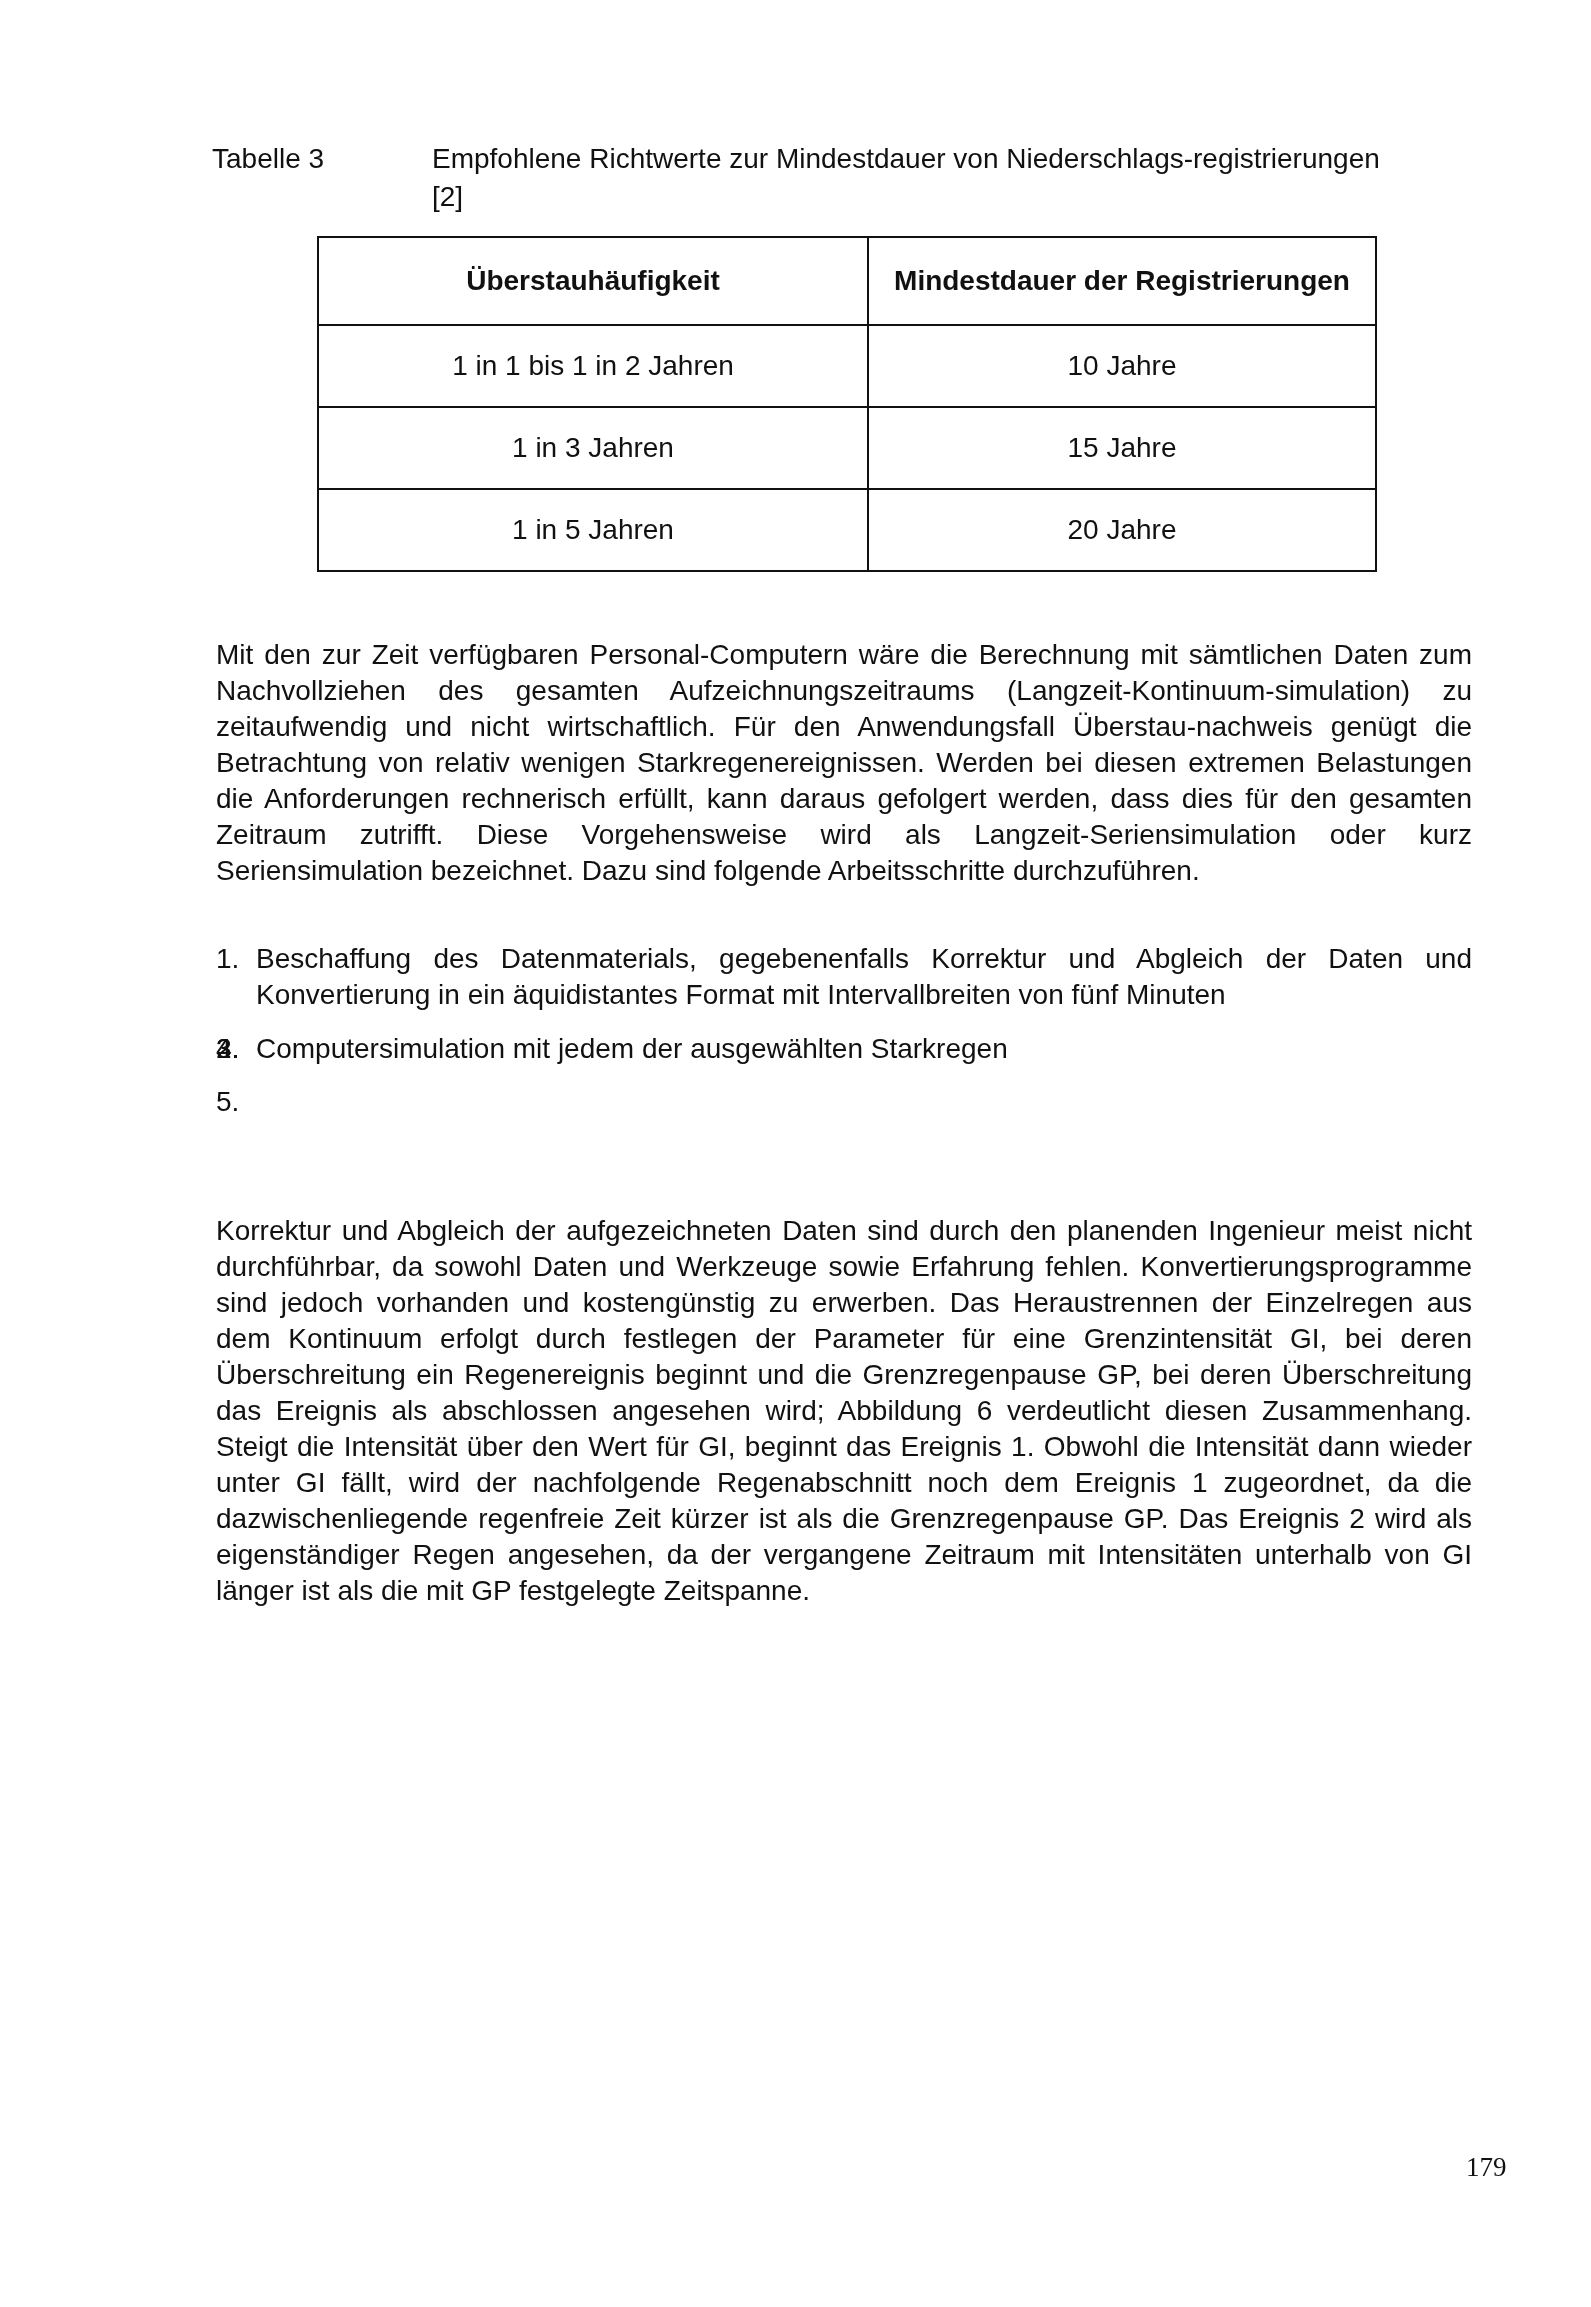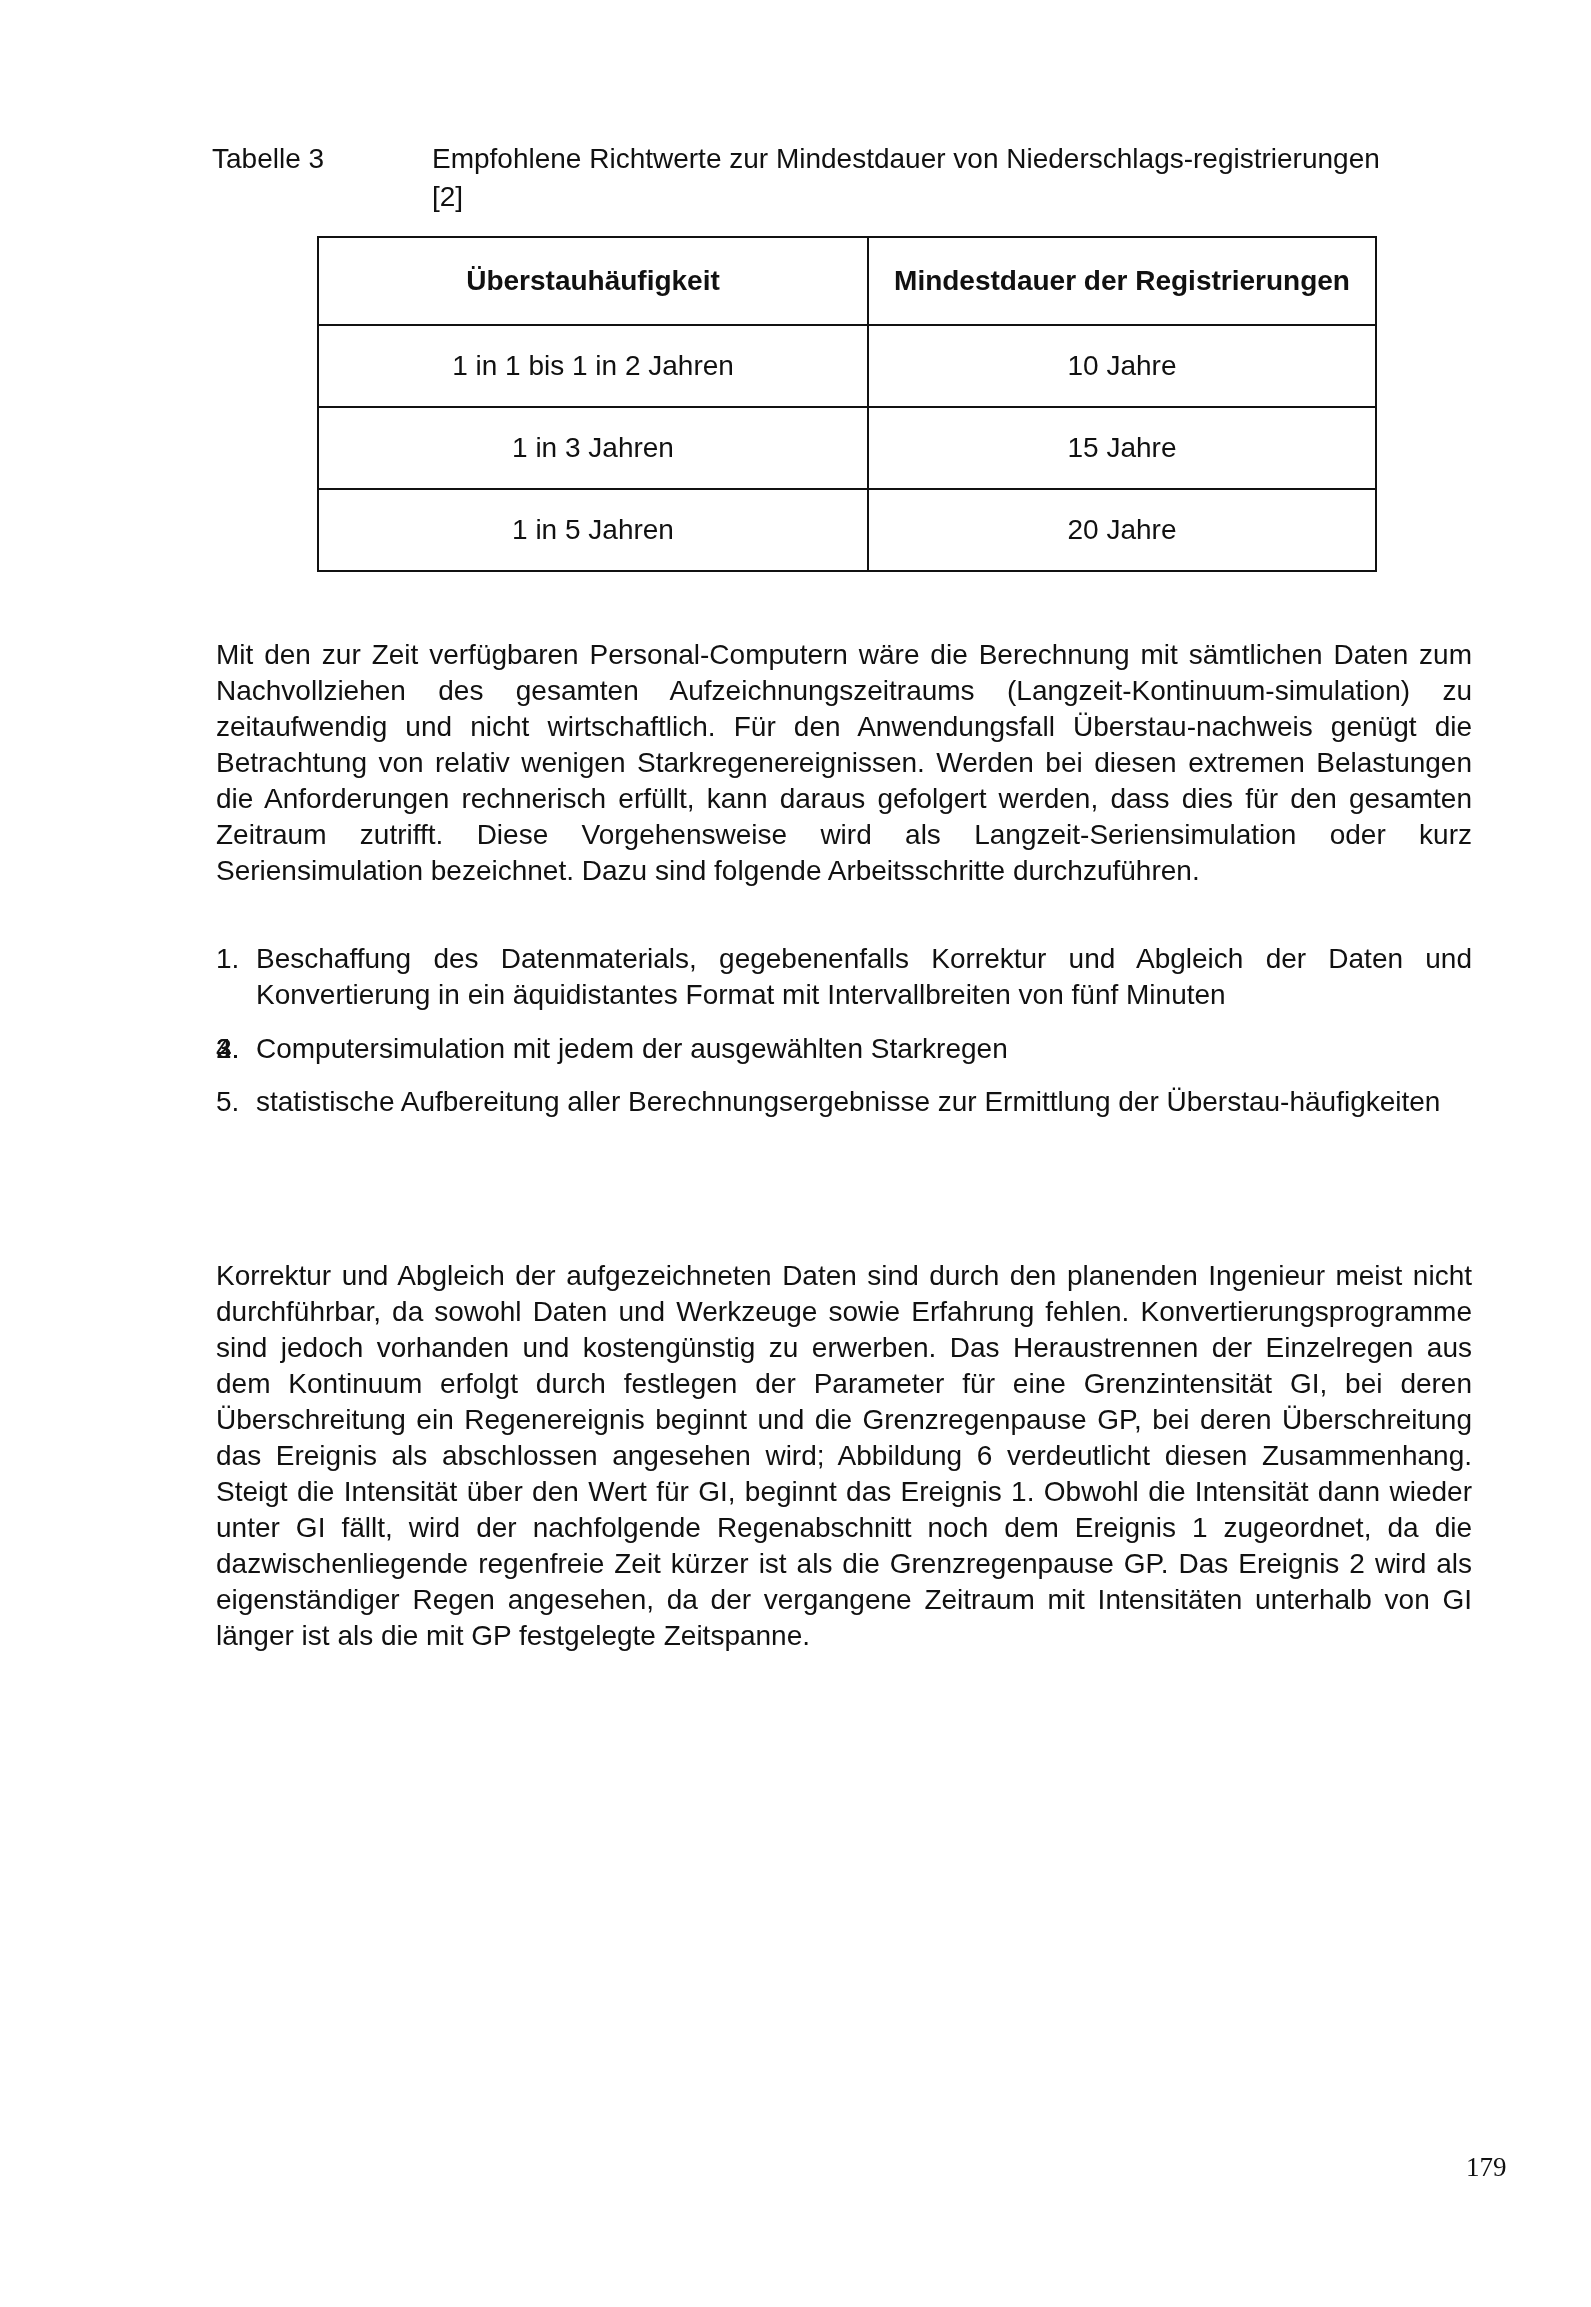--- a/index.html
+++ b/index.html
@@ -13,21 +13,21 @@
              font-size: 28px; }
   table.t3 th, table.t3 td { border: 2.4px solid #111; text-align: center; height: 64px; padding: 8px; }
   table.t3 th { font-weight: bold; height: 70px; }
   table.t3 td.c1, table.t3 th.c1 { width: 532px; }
   .body { position: absolute; left: 216px; width: 1256px; font-size: 28px; line-height: 36px; text-align: justify; }
   .p1 { top: 637px; }
   ol.steps { position: absolute; left: 216px; top: 941px; width: 1256px; margin: 0; padding: 0; list-style: none;
              font-size: 28px; line-height: 36px; }
   ol.steps li { position: relative; padding-left: 40px; margin-bottom: 17.5px; text-align: justify; }
   ol.steps li .num { position: absolute; left: 0; top: 0; }
-  .p2 { top: 1258px; }
+  .p2 { top: 1213px; }
   .pageno { position: absolute; left: 1466px; top: 2152px; font-family: "Liberation Serif", serif; font-size: 27px; }
 </style>
 </head>
 <body>
 
 <div class="page">
 
   <div class="caption">
     <span class="label">Tabelle 3</span>
     <span class="title">Empfohlene Richtwerte zur Mindestdauer von Niederschlags-registrierungen [2]</span>
@@ -56,20 +56,20 @@
     </tbody>
   </table>
 
   <p class="body p1" style="margin:0;">Mit den zur Zeit verfügbaren Personal-Computern wäre die Berechnung mit sämtlichen Daten zum Nachvollziehen des gesamten Aufzeichnungszeitraums (Langzeit-Kontinuum-simulation) zu zeitaufwendig und nicht wirtschaftlich. Für den Anwendungsfall Überstau-nachweis genügt die Betrachtung von relativ wenigen Starkregenereignissen. Werden bei diesen extremen Belastungen die Anforderungen rechnerisch erfüllt, kann daraus gefolgert werden, dass dies für den gesamten Zeitraum zutrifft. Diese Vorgehensweise wird als Langzeit-Seriensimulation oder kurz Seriensimulation bezeichnet. Dazu sind folgende Arbeitsschritte durchzuführen.</p>
 
   <ol class="steps">
     <li><span class="num">1.</span><span>Beschaffung des Datenmaterials, gegebenenfalls Korrektur und Abgleich der Daten und Konvertierung in ein äquidistantes Format mit Intervallbreiten von fünf Minuten</span></li>
     <li><span class="num">2.</span></li>
     <li><span class="num">3.</span></li>
     <li><span class="num">4.</span><span>Computersimulation mit jedem der ausgewählten Starkregen</span></li>
-    <li><span class="num">5.</span><span>statistische Aufbereitung aller Berechnungsergebnisse zur Ermittlung der Überstau-häufigkeiten</span></li>
+    <li><span class="num">5.</span></li>
   </ol>
 
   <p class="body p2" style="margin:0;">Korrektur und Abgleich der aufgezeichneten Daten sind durch den planenden Ingenieur meist nicht durchführbar, da sowohl Daten und Werkzeuge sowie Erfahrung fehlen. Konvertierungsprogramme sind jedoch vorhanden und kostengünstig zu erwerben. Das Heraustrennen der Einzelregen aus dem Kontinuum erfolgt durch festlegen der Parameter für eine Grenzintensität GI, bei deren Überschreitung ein Regenereignis beginnt und die Grenzregenpause GP, bei deren Überschreitung das Ereignis als abschlossen angesehen wird; Abbildung 6 verdeutlicht diesen Zusammenhang. Steigt die Intensität über den Wert für GI, beginnt das Ereignis 1. Obwohl die Intensität dann wieder unter GI fällt, wird der nachfolgende Regenabschnitt noch dem Ereignis 1 zugeordnet, da die dazwischenliegende regenfreie Zeit kürzer ist als die Grenzregenpause GP. Das Ereignis 2 wird als eigenständiger Regen angesehen, da der vergangene Zeitraum mit Intensitäten unterhalb von GI länger ist als die mit GP festgelegte Zeitspanne.</p>
 
   <div class="pageno">179</div>
 </div>
 
 
 </body></html>

